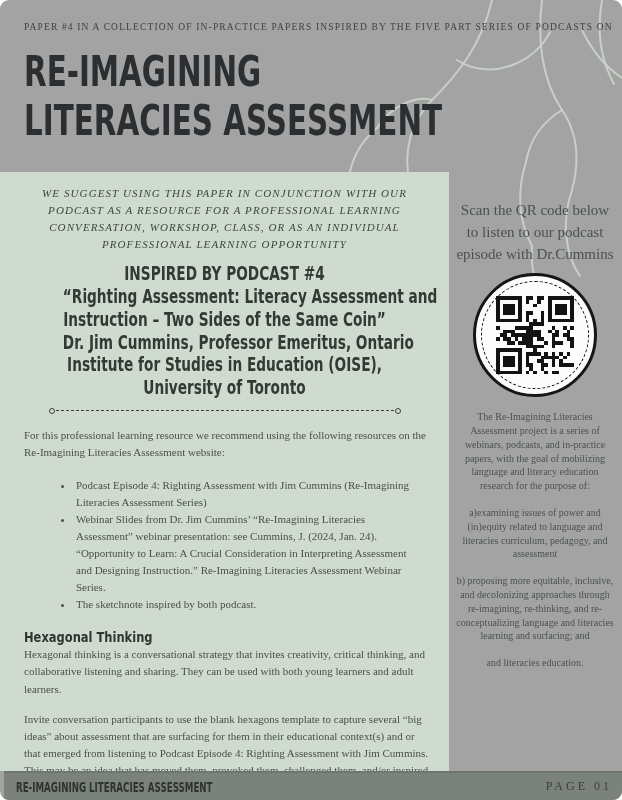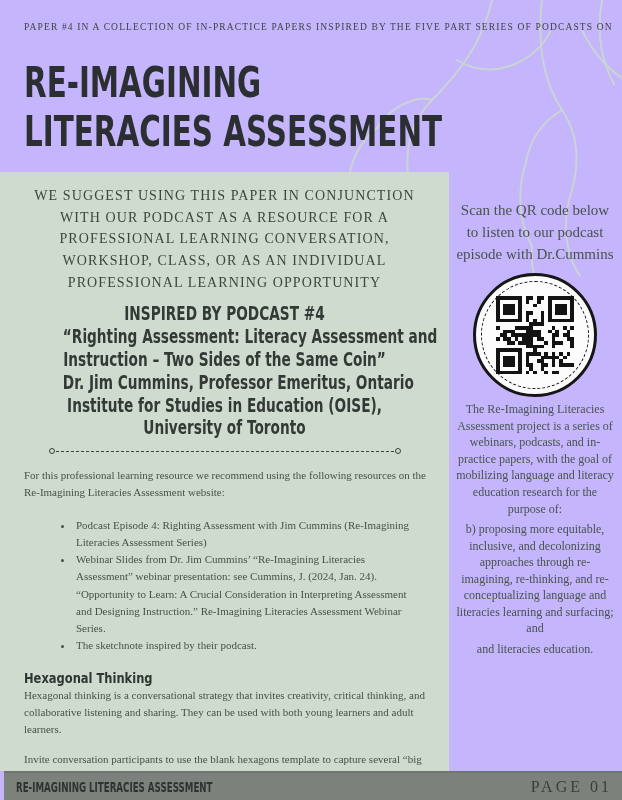--- a/index.html
+++ b/index.html
@@ -1,48 +1,49 @@
 <!DOCTYPE html>
 <html><head>
 <meta charset="utf-8">
 <style>
   html,body{margin:0;padding:0;}
   .page{
     position:relative; width:622px; height:800px; overflow:hidden;
-    background:#c4b5fd;
+    background:#a3a3a3;
     font-family:"Liberation Serif", serif;
+    border-radius:9px;
   }
   
   .branches{position:absolute; top:0; right:0; width:380px; height:310px; pointer-events:none;}
   .branches path{fill:none; stroke:#ccd8cc; stroke-width:2; stroke-linecap:round; opacity:.85;}
 
   .eyebrow{
     position:absolute; top:22px; left:24px; width:590px;
     font-size:9.5px; letter-spacing:1.15px; color:#3c423e; white-space:nowrap;
   }
-  .title{position:absolute; top:59px; left:24px; color:#2c2f31;}
+  .title{position:absolute; top:48px; left:24px; color:#2c2f31;}
   .title-line{
     font-family:"DejaVu Sans", sans-serif; font-weight:700; font-size:42px;
     line-height:1.16; white-space:nowrap;
     transform:scaleX(.70); transform-origin:left center;
   }
   .subtitle{
     position:absolute; top:141px; left:24px; width:430px;
     font-family:"DejaVu Sans", sans-serif; font-style:italic; font-size:13px; color:#303531;
   }
   .subtitle b{font-weight:700;}
 
   
   .panel{
     position:absolute; left:0; top:172px; width:449px; height:599px;
     background:#cfdbcf; color:#424d46;
   }
   .suggest{
     margin:13px auto 0; width:402px; text-align:center;
-    font-size:14px; letter-spacing:1.1px; line-height:1.55; color:#3b463f;
+    font-size:11px; letter-spacing:1.1px; line-height:1.55; color:#3b463f;font-style:italic;
   }
   .cond-line{
     font-family:"DejaVu Sans", sans-serif; font-weight:700; font-size:19px;
     color:#333935; text-align:center; white-space:nowrap; line-height:1.2;
     transform:scaleX(.72); transform-origin:center;
   }
   .inspired{margin-top:9px;}
   .divider{
     margin:9px auto 0; width:352px; display:flex; align-items:center;
   }
@@ -76,35 +77,35 @@
   .qr-badge .inner-ring{
     position:absolute; inset:5px; border:1.6px dashed #161616; border-radius:50%;
   }
   .qr-grid{
     position:absolute; left:50%; top:50%; width:78px; height:78px;
     transform:translate(-50%,-50%);
     display:grid; grid-template-columns:repeat(21,1fr); grid-template-rows:repeat(21,1fr);
   }
   .qr-grid i{display:block;}
   .qr-grid i.on{background:#131313;}
-  .side-para{margin-top:4px; font-size:12px; line-height:1.38; padding:0 2px;}
+  .side-para{margin-top:13px; font-size:10px; line-height:1.38; padding:0 2px;}
 
   
   .footer{
     position:absolute; left:4px; top:771px; width:622px; height:29px;
     background:#7b817b; border-top:2px solid #6f756f; box-sizing:border-box;
     display:flex; align-items:center; justify-content:space-between;
   }
   .footer-left{
     margin-left:12px;
     font-family:"DejaVu Sans", sans-serif; font-weight:700; font-size:14px;
     color:#2d332e; white-space:nowrap; transform:scaleX(.62); transform-origin:left center;
   }
   .footer-right{
-    margin-right:14px; font-size:16px; letter-spacing:3px; color:#394039; white-space:nowrap;
+    margin-right:14px; font-size:12px; letter-spacing:3px; color:#394039; white-space:nowrap;
   }
 </style>
 </head>
 <body>
 
 <div class="page">
 
   <svg class="branches" viewBox="0 0 380 310" aria-hidden="true">
     <path d="M250,0 C240,45 215,75 190,100 C170,120 160,150 168,185"></path>
     <path d="M190,100 C175,95 150,105 135,128"></path>
@@ -146,21 +147,21 @@
       <span class="dot"></span>
       <span class="dash"></span>
       <span class="dot"></span>
     </div>
 
     <div class="body-copy">
       <div class="para">For this professional learning resource we recommend using the following resources on the Re-Imagining Literacies Assessment website:</div>
       <ul>
         <li>Podcast Episode 4: Righting Assessment with Jim Cummins (Re-Imagining Literacies Assessment Series)</li>
         <li>Webinar Slides from Dr. Jim Cummins’ “Re-Imagining Literacies Assessment” webinar presentation: see Cummins, J. (2024, Jan. 24). “Opportunity to Learn: A Crucial Consideration in Interpreting Assessment and Designing Instruction.” Re-Imagining Literacies Assessment Webinar Series.</li>
-        <li>The sketchnote inspired by their podcast.</li>
+        <li>The sketchnote inspired by both podcast.</li>
       </ul>
     </div>
 
     <div class="hex-heading">Hexagonal Thinking</div>
     <div class="body-copy" style="margin-top:0;">
       <div class="para">Hexagonal thinking is a conversational strategy that invites creativity, critical thinking, and collaborative listening and sharing. They can be used with both young learners and adult learners.</div>
       <div class="para">Invite conversation participants to use the blank hexagons template to capture several “big ideas” about assessment that are surfacing for them in their educational context(s) and or that emerged from listening to Podcast Episode 4: Righting Assessment with Jim Cummins. This may be an idea that has moved them, provoked them, challenged them, and/or inspired them.</div>
     </div>
   </div>
 
@@ -608,20 +609,21 @@
           <i class="on"></i>
           <i class="on"></i>
           <i></i>
           <i></i>
           <i></i>
           <i></i>
         </div>
     </div>
 
     <div class="side-para">The Re-Imagining Literacies Assessment project is a series of webinars, podcasts, and in-practice papers, with the goal of mobilizing language and literacy education research for the purpose of:</div>
+    <div class="side-para">a)examining issues of power and (in)equity related to language and literacies curriculum, pedagogy, and assessment</div>
     <div class="side-para">b) proposing more equitable, inclusive, and decolonizing approaches through re-imagining, re-thinking, and re-conceptualizing language and literacies learning and surfacing; and</div>
     <div class="side-para">
       <div>and literacies education.</div>
     </div>
   </div>
 
   <div class="footer">
     <div class="footer-left">RE-IMAGINING LITERACIES ASSESSMENT</div>
     <div class="footer-right">PAGE 01</div>
   </div>

